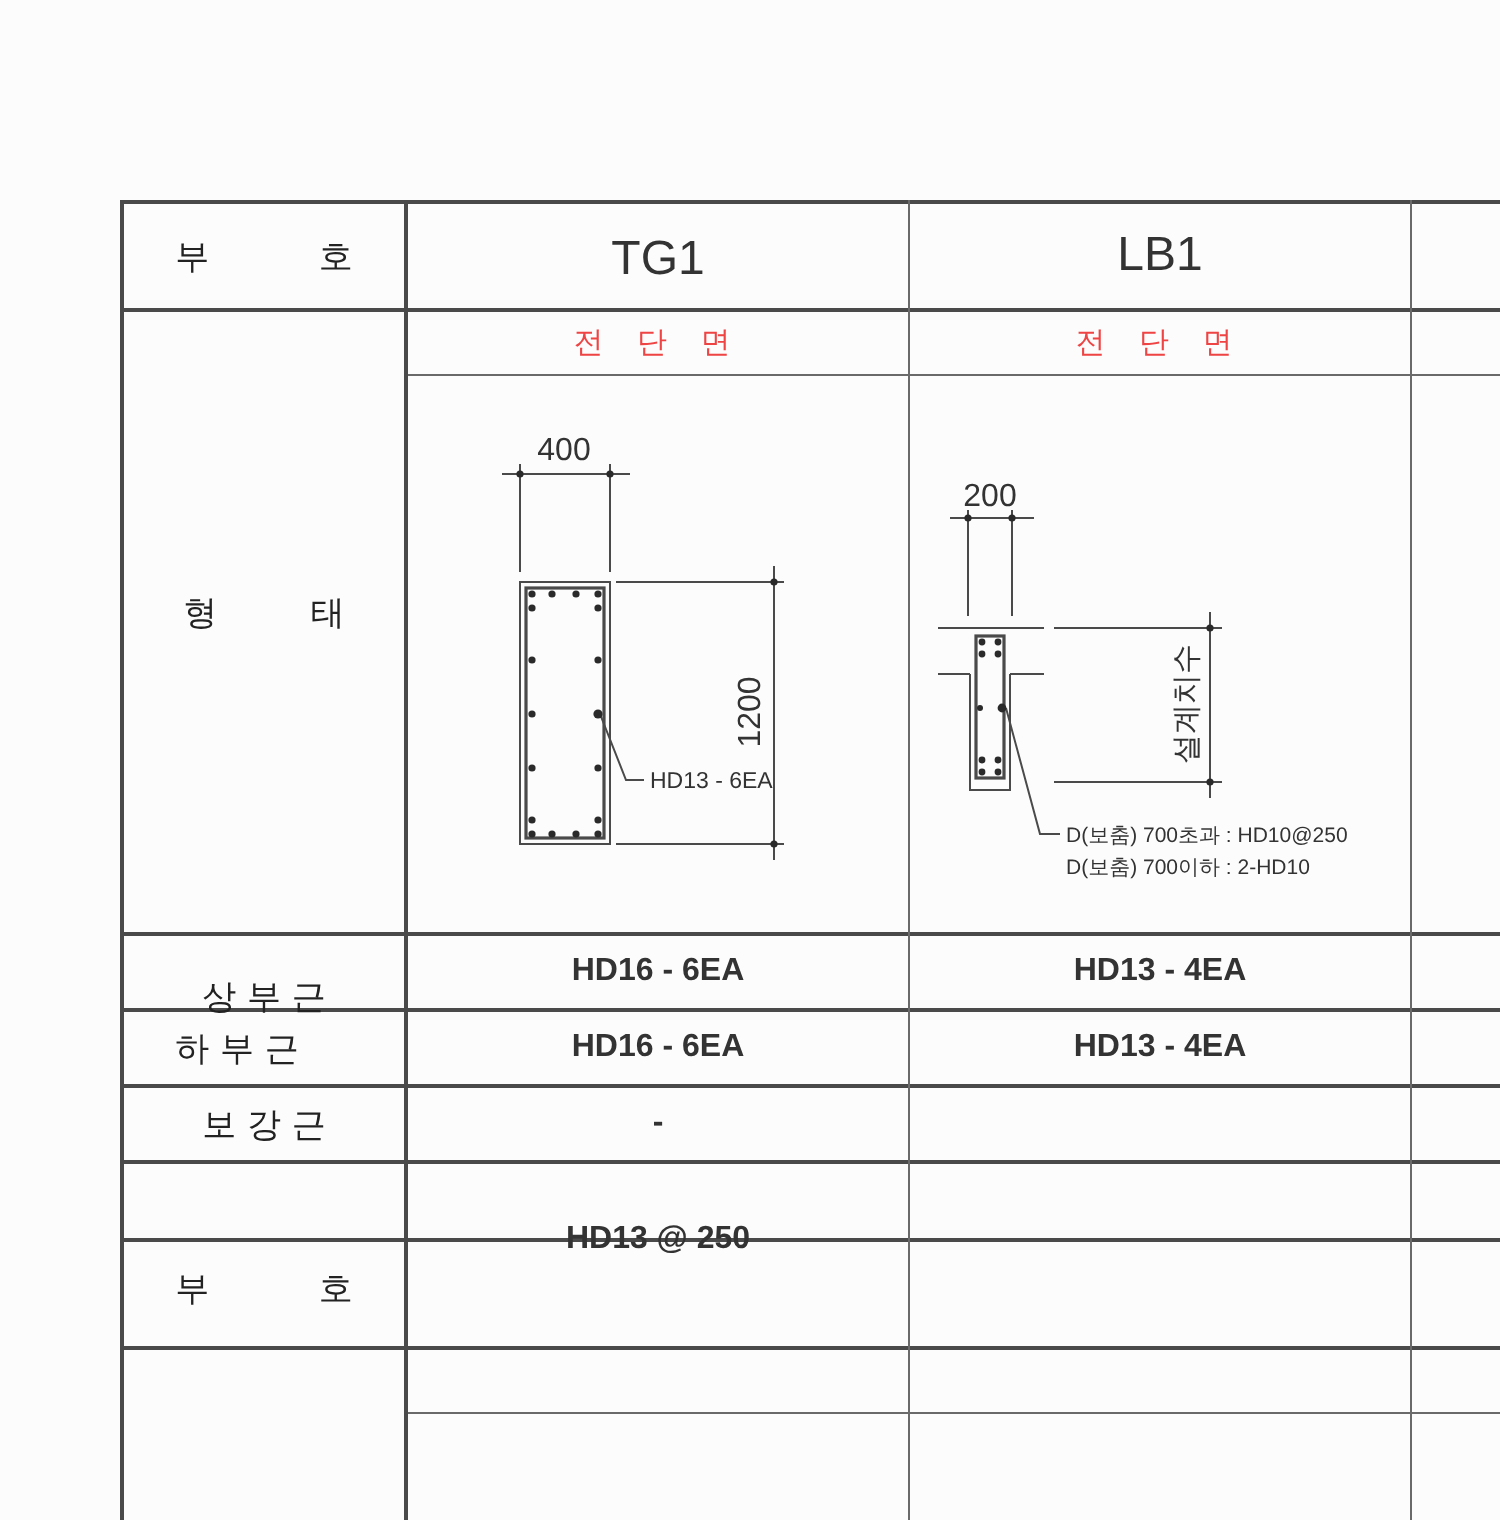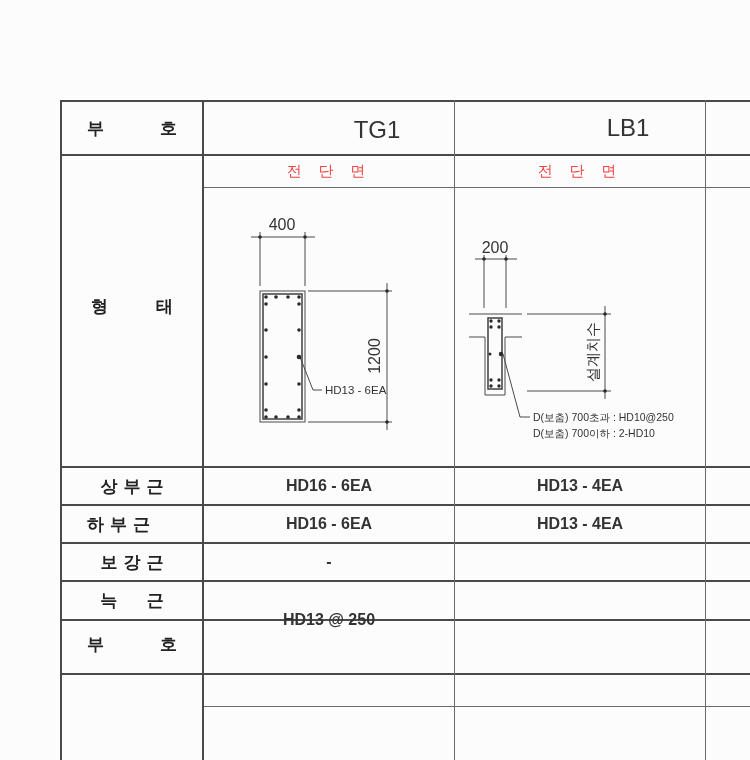--- a/index.html
+++ b/index.html
@@ -13,23 +13,23 @@
   .sheet { position: absolute; left: 0; top: 0; width: 750px; height: 760px; }
   .hl, .vl { position: absolute; background: #4a4a4a; }
   .hl { height: 2px; }
   .hl.thin { height: 1px; background: #6a6a6a; }
   .vl { width: 2px; }
   .vl.thin { width: 1px; background: #6a6a6a; }
   .cell {
     position: absolute; display: flex; align-items: center; justify-content: center;
     box-sizing: border-box; text-align: center;
   }
-  .hdr-label { font-weight: bold; font-size: 17px; letter-spacing: 0; color: #222; }
+  .hdr-label { font-weight: normal; font-size: 17px; letter-spacing: 0; color: #222; }
   .spaced { word-spacing: 22px; }
-  .mark { font-family: "Liberation Sans", sans-serif; font-size: 24px; color: #333; margin-left: 48px; }
+  .mark { font-family: "Liberation Sans", sans-serif; font-size: 24px; color: #333; }
   .sub { font-size: 15px; letter-spacing: 6px; color: #ef4444; }
   .val { font-family: "Liberation Sans", sans-serif; font-size: 16px; color: #333; font-weight: bold; }
   svg text { font-family: "Liberation Sans", sans-serif; fill: #333; }
 </style>
 </head>
 <body>
 
 <div class="sheet">
 
   <div class="hl" style="left:60px; top:100px; width:690px;"></div>
@@ -47,31 +47,28 @@
   <div class="vl" style="left:202px; top:100px; height:660px;"></div>
   <div class="vl thin" style="left:454px; top:100px; height:660px;"></div>
   <div class="vl thin" style="left:705px; top:100px; height:660px;"></div>
 
   <div class="cell hdr-label" style="left:62px; top:102px; width:140px; height:52px;">
     <span class="spaced" style="white-space:pre;">부  호</span>
   </div>
   <div class="cell hdr-label" style="left:62px; top:156px; width:140px; height:300px;">
     <span style="white-space:pre; word-spacing:18px;">형  태</span>
   </div>
-  <div class="cell hdr-label" style="left:62px; top:468px; width:140px; height:36px;">
+  <div class="cell hdr-label" style="left:62px; top:480px; width:140px; height:36px;">
     <span style="white-space:pre;">상 부 근</span>
   </div>
   <div class="cell hdr-label" style="left:62px; top:506px; width:113px; height:36px;">
     <span style="white-space:pre;">하 부 근</span>
   </div>
   <div class="cell hdr-label" style="left:62px; top:544px; width:140px; height:36px;">
     <span style="white-space:pre;">보 강 근</span>
-  </div>
-  <div class="cell hdr-label" style="left:62px; top:582px; width:140px; height:37px;">
-    <span style="white-space:pre;">늑     근</span>
   </div>
   <div class="cell hdr-label" style="left:62px; top:621px; width:140px; height:46px;">
     <span class="spaced" style="white-space:pre;">부  호</span>
   </div>
 
   <div class="cell mark" style="left:204px; top:102px; width:250px; height:52px; padding-top:4px;">
     <span>TG1</span>
   </div>
   <div class="cell sub" style="left:204px; top:156px; width:250px; height:31px;">
     <span>전 단 면</span>

